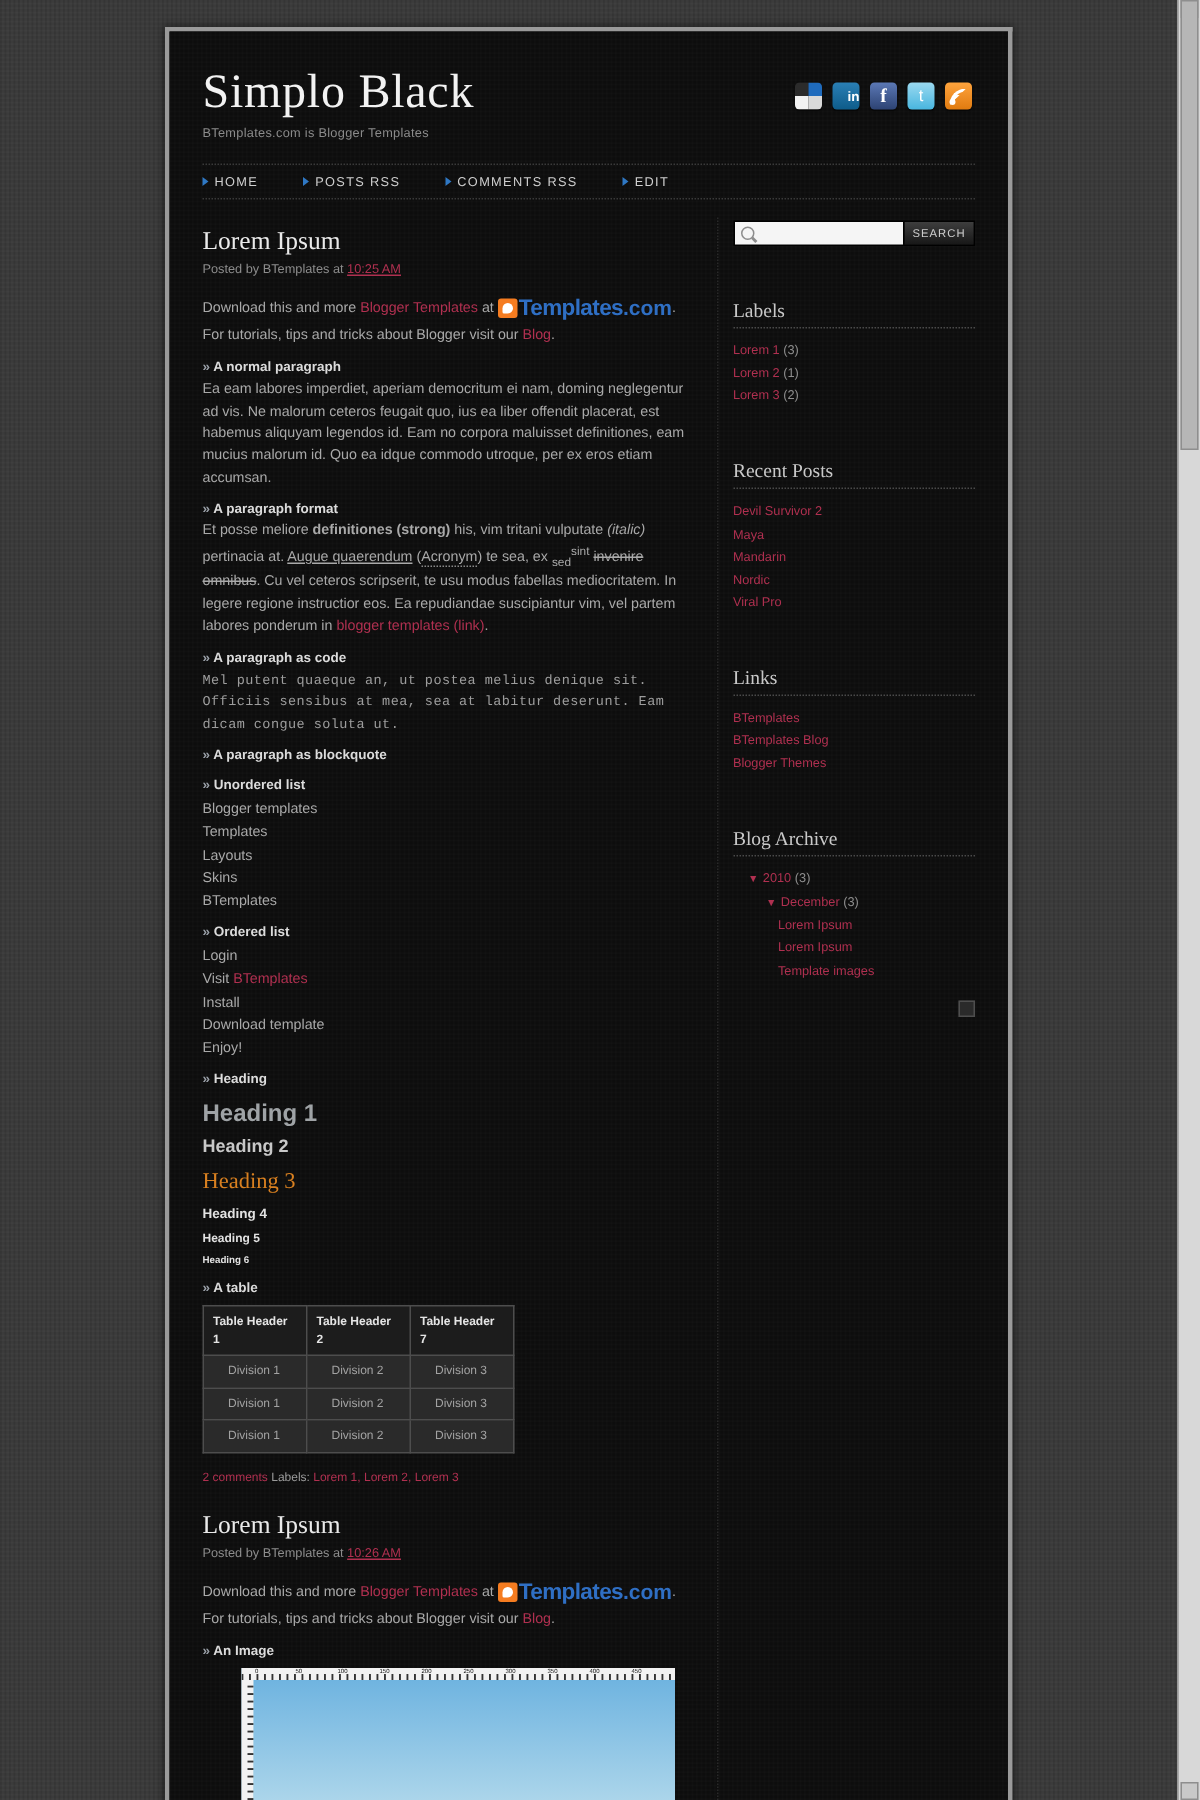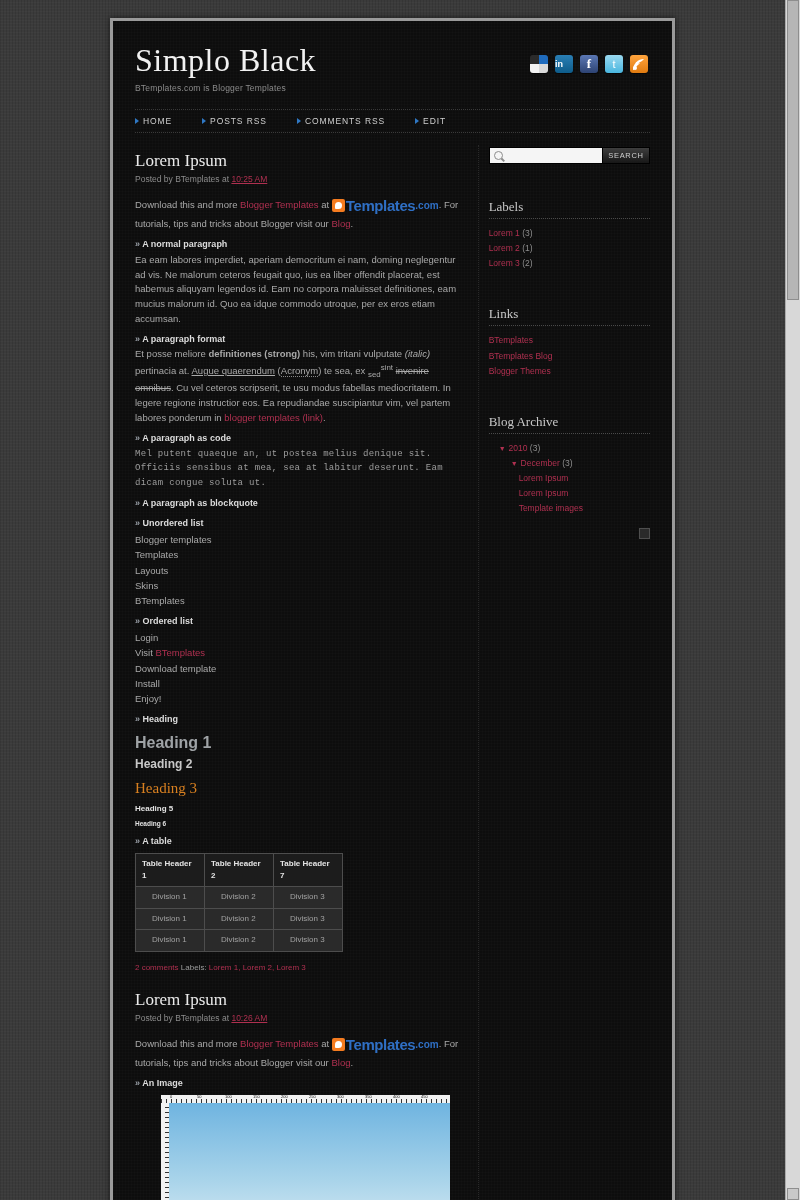--- a/index.html
+++ b/index.html
@@ -48,21 +48,21 @@
   .social { position:absolute; right:2px; top:34px; display:flex; gap:7px; }
   .social .ic { width:18px; height:18px; border-radius:3px; position:relative;
      display:block; box-shadow:0 1px 1px rgba(0,0,0,.6); overflow:hidden;}
   .ic-delicious { background:#1a1a1a; }
   .ic-delicious i { position:absolute; width:9px; height:9px; display:block; }
   .ic-delicious i:nth-child(1){left:0;top:0;background:#2b2b2b;}
   .ic-delicious i:nth-child(2){left:9px;top:0;background:#1f6bbd;}
   .ic-delicious i:nth-child(3){left:0;top:9px;background:#f2f2f2;}
   .ic-delicious i:nth-child(4){left:9px;top:9px;background:#d9d9d9;}
   .ic-linkedin { background:linear-gradient(#2a7fb5,#0e5c8a); color:#fff;
-     font-weight:bold; font-size:9px; text-align:left; line-height:18px;
+     font-weight:bold; font-size:9px; text-align:right; line-height:18px;
      font-family:"Liberation Sans",sans-serif; }
   .ic-facebook { background:linear-gradient(#5b78b5,#2d4373); color:#fff;
      font-weight:bold; font-size:13px; text-align:center; line-height:18px;
      font-family:"Liberation Serif",serif; }
   .ic-twitter { background:linear-gradient(#9ad9f0,#49b6df); color:#fff;
      font-size:11px; text-align:center; line-height:18px; }
   .ic-rss { background:linear-gradient(#ffa43d,#e07b10); }
   .ic-rss .dot { position:absolute; left:3px; bottom:3px; width:4px; height:4px;
      border-radius:50%; background:#fff; }
   .ic-rss .arc { position:absolute; left:3px; bottom:3px; border:2px solid #fff;
@@ -93,21 +93,21 @@
   a { color:#b03050; text-decoration:none; }
   .subhead { color:#dcdcdc; font-weight:bold; font-size:9px; margin:6px 0 1px; }
   .subhead .g { color:#9aa0a8; }
   .btlogo { display:inline-flex; align-items:center; vertical-align:-4px; }
   .btlogo .bmark { width:13px;height:13px;background:#f57c20;border-radius:2px;
      position:relative; display:inline-block; margin-right:1px;}
   .btlogo .bmark:after{content:"";position:absolute;left:3px;top:3px;width:7px;height:7px;
      background:#fff;border-radius:50% 50% 50% 1px;}
   .btlogo .btxt { font-family:"Liberation Sans",sans-serif; font-weight:bold;
      font-size:15px; color:#2f6fc4; letter-spacing:-.4px; }
-  .btlogo .bcom { font-size:10px; color:#2f6fc4; font-weight:bold; }
+  .btlogo .bcom { font-size:14px; color:#2f6fc4; font-weight:bold; }
   code.block { display:block; font-family:"Liberation Mono", monospace;
      font-size:9px; color:#9d9d9d; line-height:1.65; letter-spacing:.3px; }
   blockquote { margin:8px 0 8px 26px; border-left:2px dotted #4a4a4a;
      padding-left:12px; font-family:"Liberation Serif",serif; font-style:italic;
      font-size:8.5px; line-height:1.6; color:#8e8e8e; }
   ul.plain,ol.plain{ list-style:none; margin:0; padding:0; }
   ul.plain li,ol.plain li{ font-size:9.5px; line-height:1.62; color:#a9a9a9; }
   h1.d{font-size:16px;color:#9fa3a6;margin:4px 0 0;font-weight:bold;}
   h2.d{font-size:12px;color:#c8c8c8;margin:0;font-weight:bold;}
   h3.d{font-family:"Liberation Serif",serif;font-size:15px;color:#d98020;margin:3px 0;font-weight:400;}
@@ -275,31 +275,32 @@
           <li>Skins</li>
           <li>BTemplates</li>
         </ul>
 
         <div class="subhead">
           <span class="g">»</span> <span>Ordered list</span>
         </div>
         <ol class="plain">
           <li>Login</li>
           <li><span>Visit </span><a>BTemplates</a></li>
+          <li>Install</li>
           <li>Download template</li>
-          <li>Install</li>
           <li>Enjoy!</li>
         </ol>
 
         <div class="subhead">
           <span class="g">»</span> <span>Heading</span>
         </div>
         <h1 class="d">Heading 1</h1>
         <h2 class="d">Heading 2</h2>
         <h3 class="d">Heading 3</h3>
+        <h4 class="d">Heading 4</h4>
         <h5 class="d">Heading 5</h5>
         <h6 class="d">Heading 6</h6>
 
         <div class="subhead">
           <span class="g">»</span> <span>A table</span>
         </div>
         <table class="demo">
           <tbody>
                   <tr>
             <th>Table Header 1</th>
@@ -399,20 +400,31 @@
      <div class="widget">
        <h3>Labels</h3>
        <div class="rule"></div>
        <ul>
          <li><a>Lorem 1</a> <span class="cnt">(3)</span></li>
          <li><a>Lorem 2</a> <span class="cnt">(1)</span></li>
          <li><a>Lorem 3</a> <span class="cnt">(2)</span></li>
        </ul>
      </div>
 
+     <div class="widget">
+       <h3>Recent Posts</h3>
+       <div class="rule"></div>
+       <ul>
+         <li><a>Devil Survivor 2</a></li>
+         <li><a>Maya</a></li>
+         <li><a>Mandarin</a></li>
+         <li><a>Nordic</a></li>
+         <li><a>Viral Pro</a></li>
+       </ul>
+     </div>
 
      <div class="widget">
        <h3>Links</h3>
        <div class="rule"></div>
        <ul>
          <li><a>BTemplates</a></li>
          <li><a>BTemplates Blog</a></li>
          <li><a>Blogger Themes</a></li>
        </ul>
      </div>

